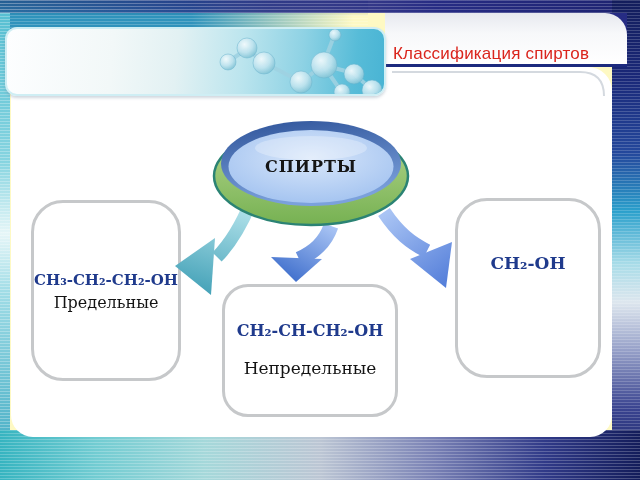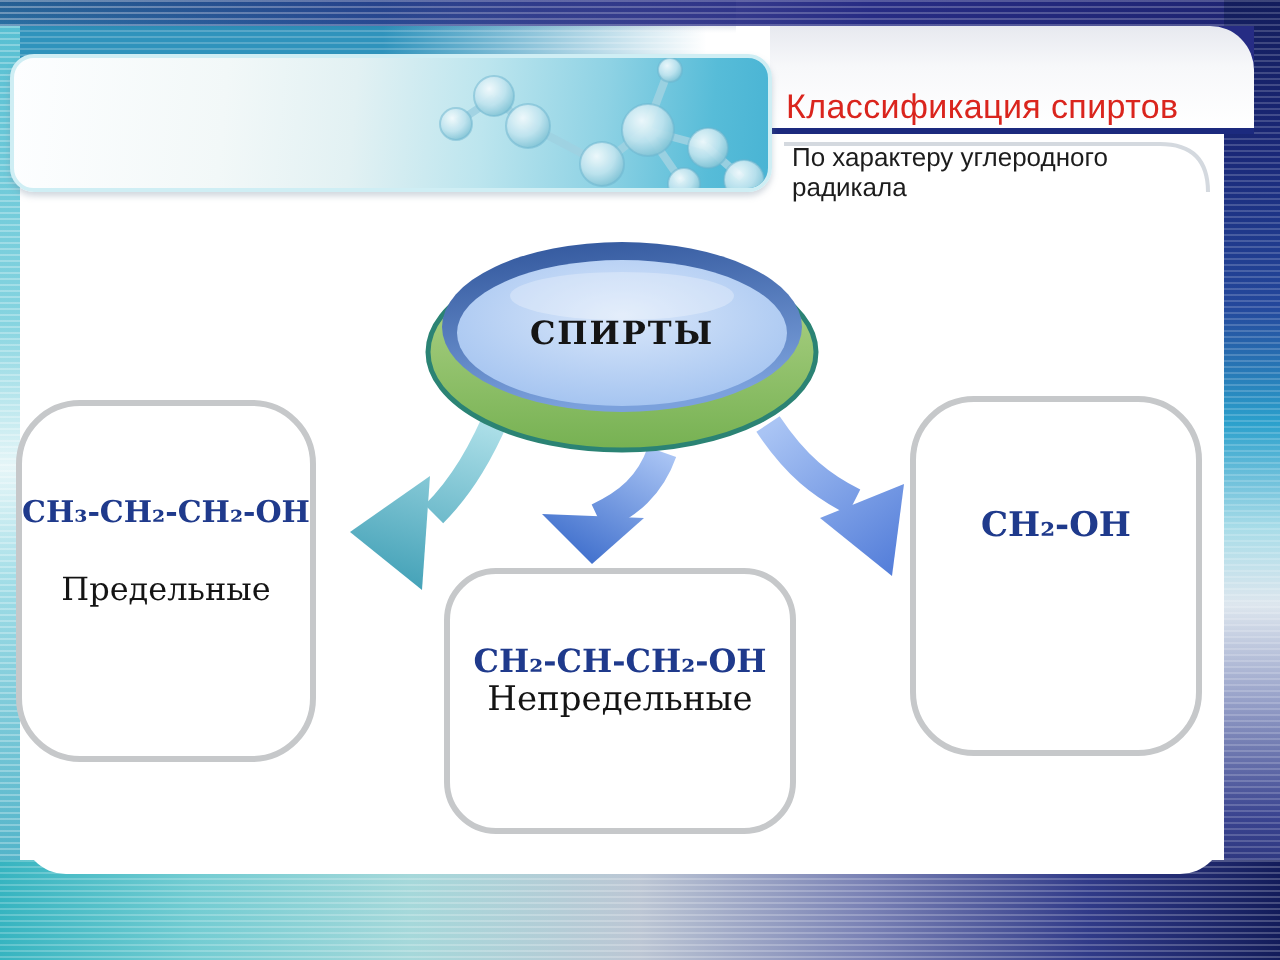--- a/index.html
+++ b/index.html
@@ -1,17 +1,17 @@
 <!DOCTYPE html>
 <html><head>
 <meta charset="utf-8">
 <style>
   html,body{margin:0;padding:0;background:#9aa0aa;}
   #stage{
-    position:relative;width:640px;height:480px;background:#ffffff;
+    position:relative;width:640px;height:480px;background:#fef9c3;
     overflow:hidden;font-family:"Liberation Sans",sans-serif;
   }
   #stage *{box-sizing:border-box;}
   .abs{position:absolute;}
 
   
   .teal-band{
     left:0;top:0;width:368px;height:30px;
     background:
       repeating-linear-gradient(to bottom, rgba(255,255,255,.20) 0 1px, rgba(0,0,0,0) 1px 3px),
@@ -71,30 +71,30 @@
   .slide-subtitle{
     left:396px;top:71px;width:188px;
     font-size:13px;line-height:15px;color:#1c1c1c;
   }
   
   .cat-box{
     background:#ffffff;border:3px solid #c6c8ca;
     display:flex;flex-direction:column;align-items:center;text-align:center;
     font-family:"DejaVu Serif","Liberation Serif",serif;
   }
-  .box-saturated{left:8px;top:200px;width:150px;height:181px;border-radius:32px;padding-top:44px;}
+  .box-saturated{left:31px;top:200px;width:150px;height:181px;border-radius:32px;padding-top:68px;}
   .box-unsaturated{left:222px;top:284px;width:176px;height:133px;border-radius:26px;padding-top:34px;align-items:center;}
   .box-aromatic{left:455px;top:198px;width:146px;height:180px;border-radius:32px;padding-top:52px;}
   .formula{font-weight:700;color:#1f3a8c;white-space:nowrap;}
   .box-saturated .formula{font-size:15px;}
   .box-unsaturated .formula{font-size:16px;}
   .box-aromatic .formula{font-size:17px;}
   .cat-label{color:#141414;}
-  .box-saturated .cat-label{font-size:16px;margin-top:20px;}
-  .box-unsaturated .cat-label{font-size:17px;}
+  .box-saturated .cat-label{font-size:16px;margin-top:4px;}
+  .box-unsaturated .cat-label{font-size:17px;margin-top:18px;}
   .box-aromatic .cat-label{font-size:16px;margin-top:20px;}
 
   .decor-svg{left:0;top:0;width:640px;height:480px;pointer-events:none;}
   .disc-label{
     font-family:"DejaVu Serif","Liberation Serif",serif;
     font-size:16px;font-weight:700;letter-spacing:1px;fill:#151515;
   }
 </style>
 </head>
 <body>
@@ -136,21 +136,20 @@
           <circle cx="294" cy="53" r="11"></circle>
         <circle cx="317" cy="36" r="13"></circle>
           <circle cx="328" cy="6" r="6"></circle>
         <circle cx="347" cy="45" r="10"></circle>
           <circle cx="365" cy="61" r="10"></circle>
         <circle cx="335" cy="63" r="8"></circle>
       </g>
     </svg>
   </div>
   <div class="abs slide-title">Классификация спиртов</div>
-  <div class="abs slide-subtitle">По характеру углеродного радикала</div>
 
   <div class="abs cat-box box-saturated">
     <div class="formula">CH₃-CH₂-CH₂-OH</div>
     <div class="cat-label">Предельные</div>
   </div>
   <div class="abs cat-box box-unsaturated">
     <div class="formula">CH₂-CH-CH₂-OH</div>
     <div class="cat-label">Непредельные</div>
   </div>
   <div class="abs cat-box box-aromatic">

